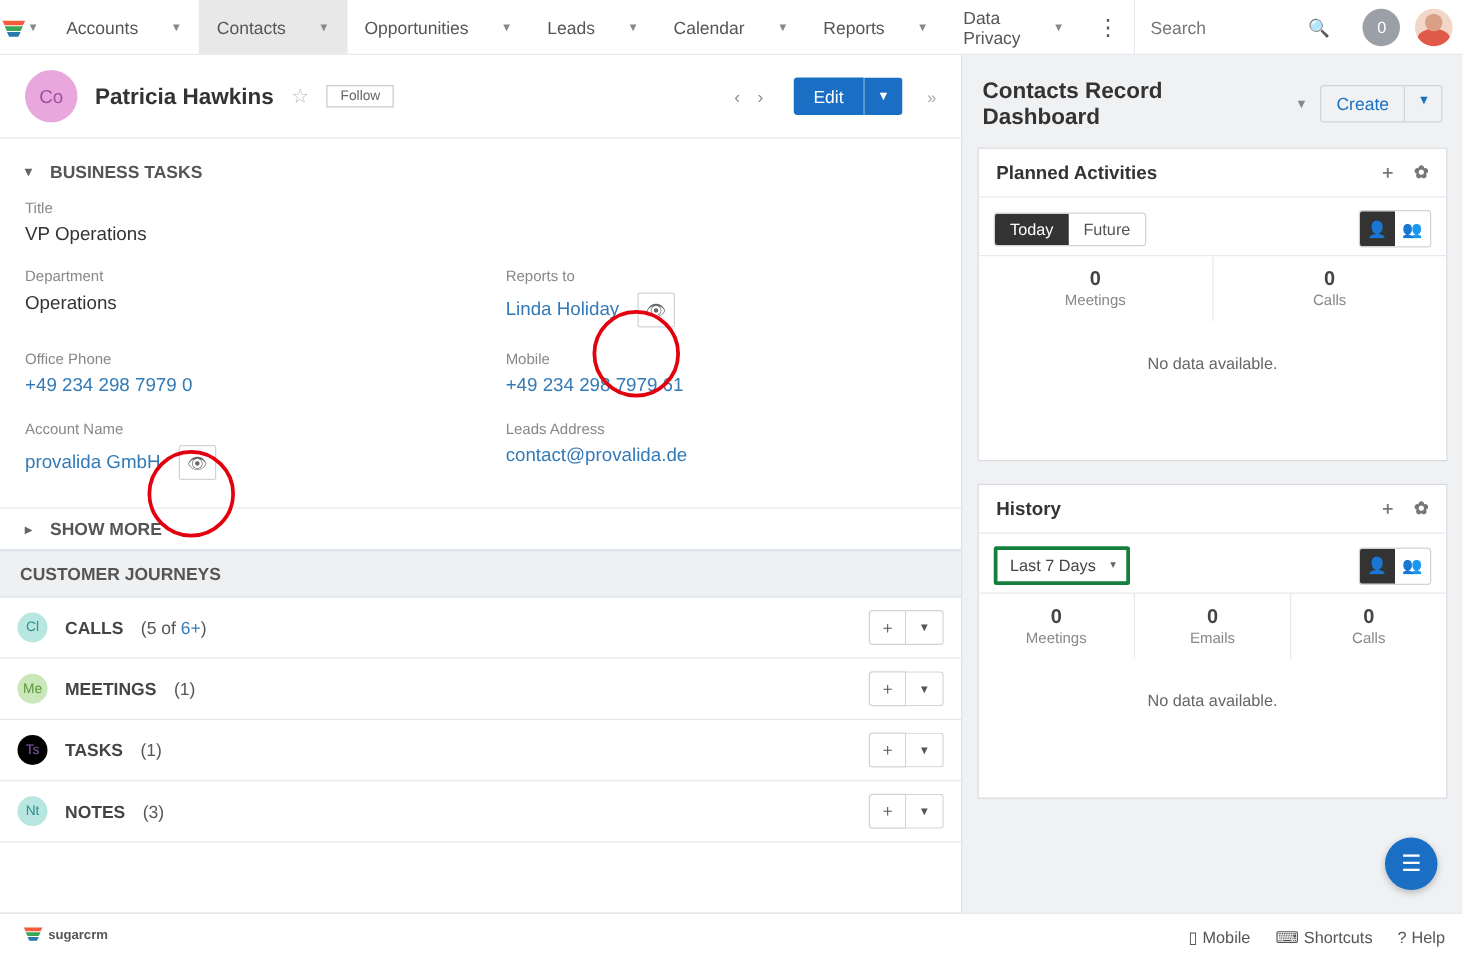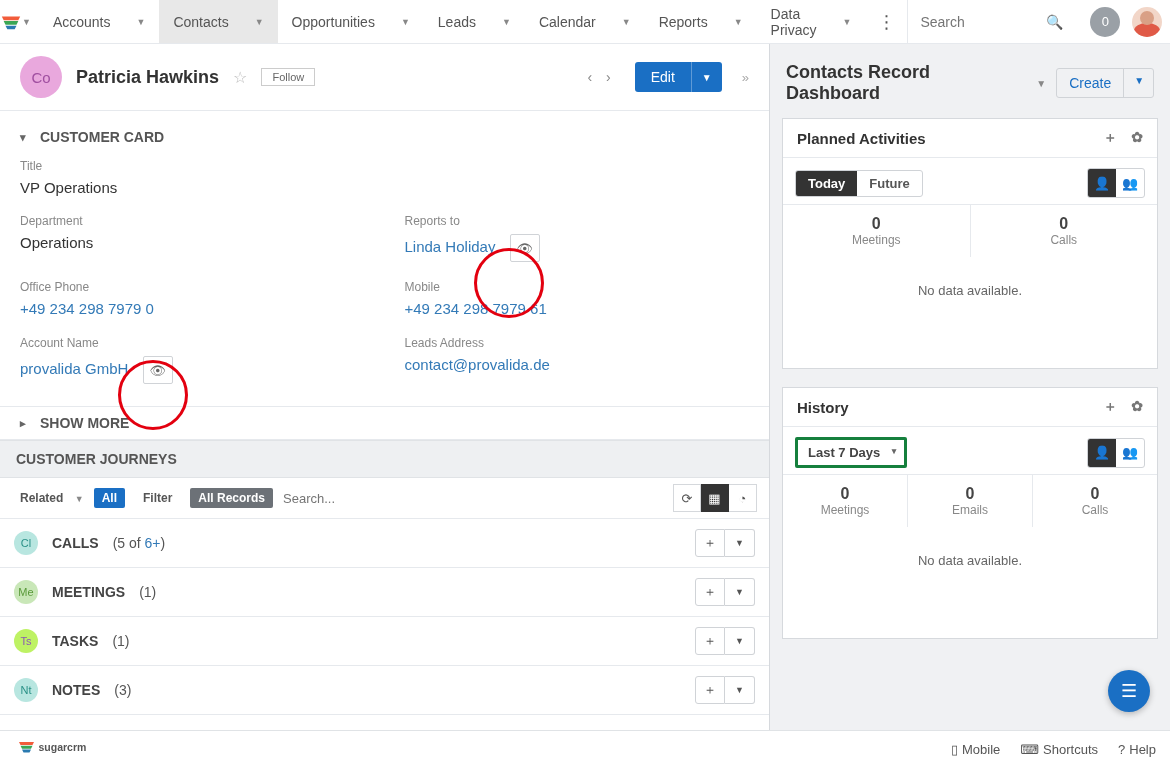--- a/index.html
+++ b/index.html
@@ -84,21 +84,21 @@
   .rp-title { font-size:18px; font-weight:600; color:#333;}
   .create-btn { margin-left:auto; border:1px solid #d0d3d7; display:flex; border-radius:3px; overflow:hidden;}
   .create-btn span{ padding:6px 12px; color:#1a6fc4; font-size:14px; cursor:pointer;}
   .create-btn .cb-caret{ border-left:1px solid #d0d3d7; padding:6px 10px; font-size:10px; color:#1a6fc4;}
   .rp-caret{font-size:10px;color:#888;}
 
   .dashlet { background:#fff; border:1px solid #d6d9dd; margin-bottom:18px;}
   .dashlet-hd { display:flex; align-items:center; padding:10px 14px; font-size:15px; font-weight:700; color:#333; border-bottom:1px solid #e6e9ed;}
   .dashlet-hd .tools{margin-left:auto; display:flex; gap:14px; color:#777; font-size:14px;}
   .dashlet-hd .tools span{cursor:pointer;}
-  .dashlet-tabs { display:flex; align-items:center; padding:10px 12px 6px 12px; gap:0;font-weight:bold;}
+  .dashlet-tabs { display:flex; align-items:center; padding:10px 12px 6px 12px; gap:0;}
   .seg { display:flex; border:1px solid #d0d3d7; border-radius:3px; overflow:hidden;}
   .seg div{ padding:5px 12px; font-size:13px; cursor:pointer; color:#555;}
   .seg div.active{ background:#333; color:#fff;}
   .dashlet-tabs .spacer{flex:1;}
   .icon-seg { display:flex; border:1px solid #d0d3d7; border-radius:3px; overflow:hidden;}
   .icon-seg div{ width:28px; height:28px; display:flex; align-items:center; justify-content:center; font-size:13px; color:#555; cursor:pointer;}
   .icon-seg div.active{ background:#333; color:#fff;}
   .stat-row { display:flex; border-top:1px solid #e6e9ed;}
   .stat { flex:1; text-align:center; padding:10px 0; border-right:1px solid #e6e9ed;}
   .stat:last-child{border-right:none;}
@@ -194,21 +194,21 @@
       <div class="edit-btn-grp" style="margin-left:10px;">
         <button class="edit-btn">Edit</button>
         <button class="edit-caret">▼</button>
       </div>
       <span class="expand-right">»</span>
     </div>
 
     <div class="detail-body">
       <div class="section-hd expanded">
         <span class="chev"></span>
-        <span>CUSTOMER CARD</span>
+        <span>BUSINESS TASKS</span>
       </div>
       <div class="field-grid">
         <div class="field" style="grid-column:1/3;">
           <label>Title</label>
           <div class="val">VP Operations</div>
         </div>
         <div class="field">
           <label>Department</label>
           <div class="val">Operations</div>
         </div>
@@ -240,32 +240,20 @@
     <div class="divider"></div>
     <div class="detail-body" style="padding-top:0;">
       <div class="section-hd collapsed">
         <span class="chev"></span>
         <span>SHOW MORE</span>
       </div>
     </div>
     <div class="divider"></div>
 
     <div class="panel-title">CUSTOMER JOURNEYS</div>
-    <div class="jr-toolbar">
-      <span><span class="pill" style="font-weight:700;">Related</span> <span class="caret">▼</span></span>
-      <span class="pill blue">All</span>
-      <span class="pill" style="font-weight:700;">Filter</span>
-      <span class="pill grey">All Records</span>
-      <div class="jr-search"><input placeholder="Search..." style=""></div>
-      <div class="jr-icons">
-        <div class="jr-ico">⟳</div>
-        <div class="jr-ico active">▦</div>
-        <div class="jr-ico">◔</div>
-      </div>
-    </div>
 
     <div id="subpanel-list">
         <div class="subpanel">
           <div class="sp-avatar" style="background:#b8e6e0;color:#2a9187;">Cl</div>
     <span class="sp-title">CALLS</span>
     <span class="sp-count">(5 of <span class="link">6+</span>)</span>
     <div class="sp-actions">
       <div class="sp-btn">＋</div>
       <div class="sp-btn">▼</div>
     </div>
@@ -273,21 +261,21 @@
         <div class="subpanel">
           <div class="sp-avatar" style="background:#c9e7b8;color:#5a9a3a;">Me</div>
     <span class="sp-title">MEETINGS</span>
     <span class="sp-count">(1)</span>
     <div class="sp-actions">
       <div class="sp-btn">＋</div>
       <div class="sp-btn">▼</div>
     </div>
         </div>
         <div class="subpanel">
-          <div class="sp-avatar" style="background:#bef264;color:#8a5bb3;">Ts</div>
+          <div class="sp-avatar" style="background:#000000;color:#8a5bb3;">Ts</div>
     <span class="sp-title">TASKS</span>
     <span class="sp-count">(1)</span>
     <div class="sp-actions">
       <div class="sp-btn">＋</div>
       <div class="sp-btn">▼</div>
     </div>
         </div>
         <div class="subpanel">
           <div class="sp-avatar" style="background:#b8e6e0;color:#2a9187;">Nt</div>
     <span class="sp-title">NOTES</span>

